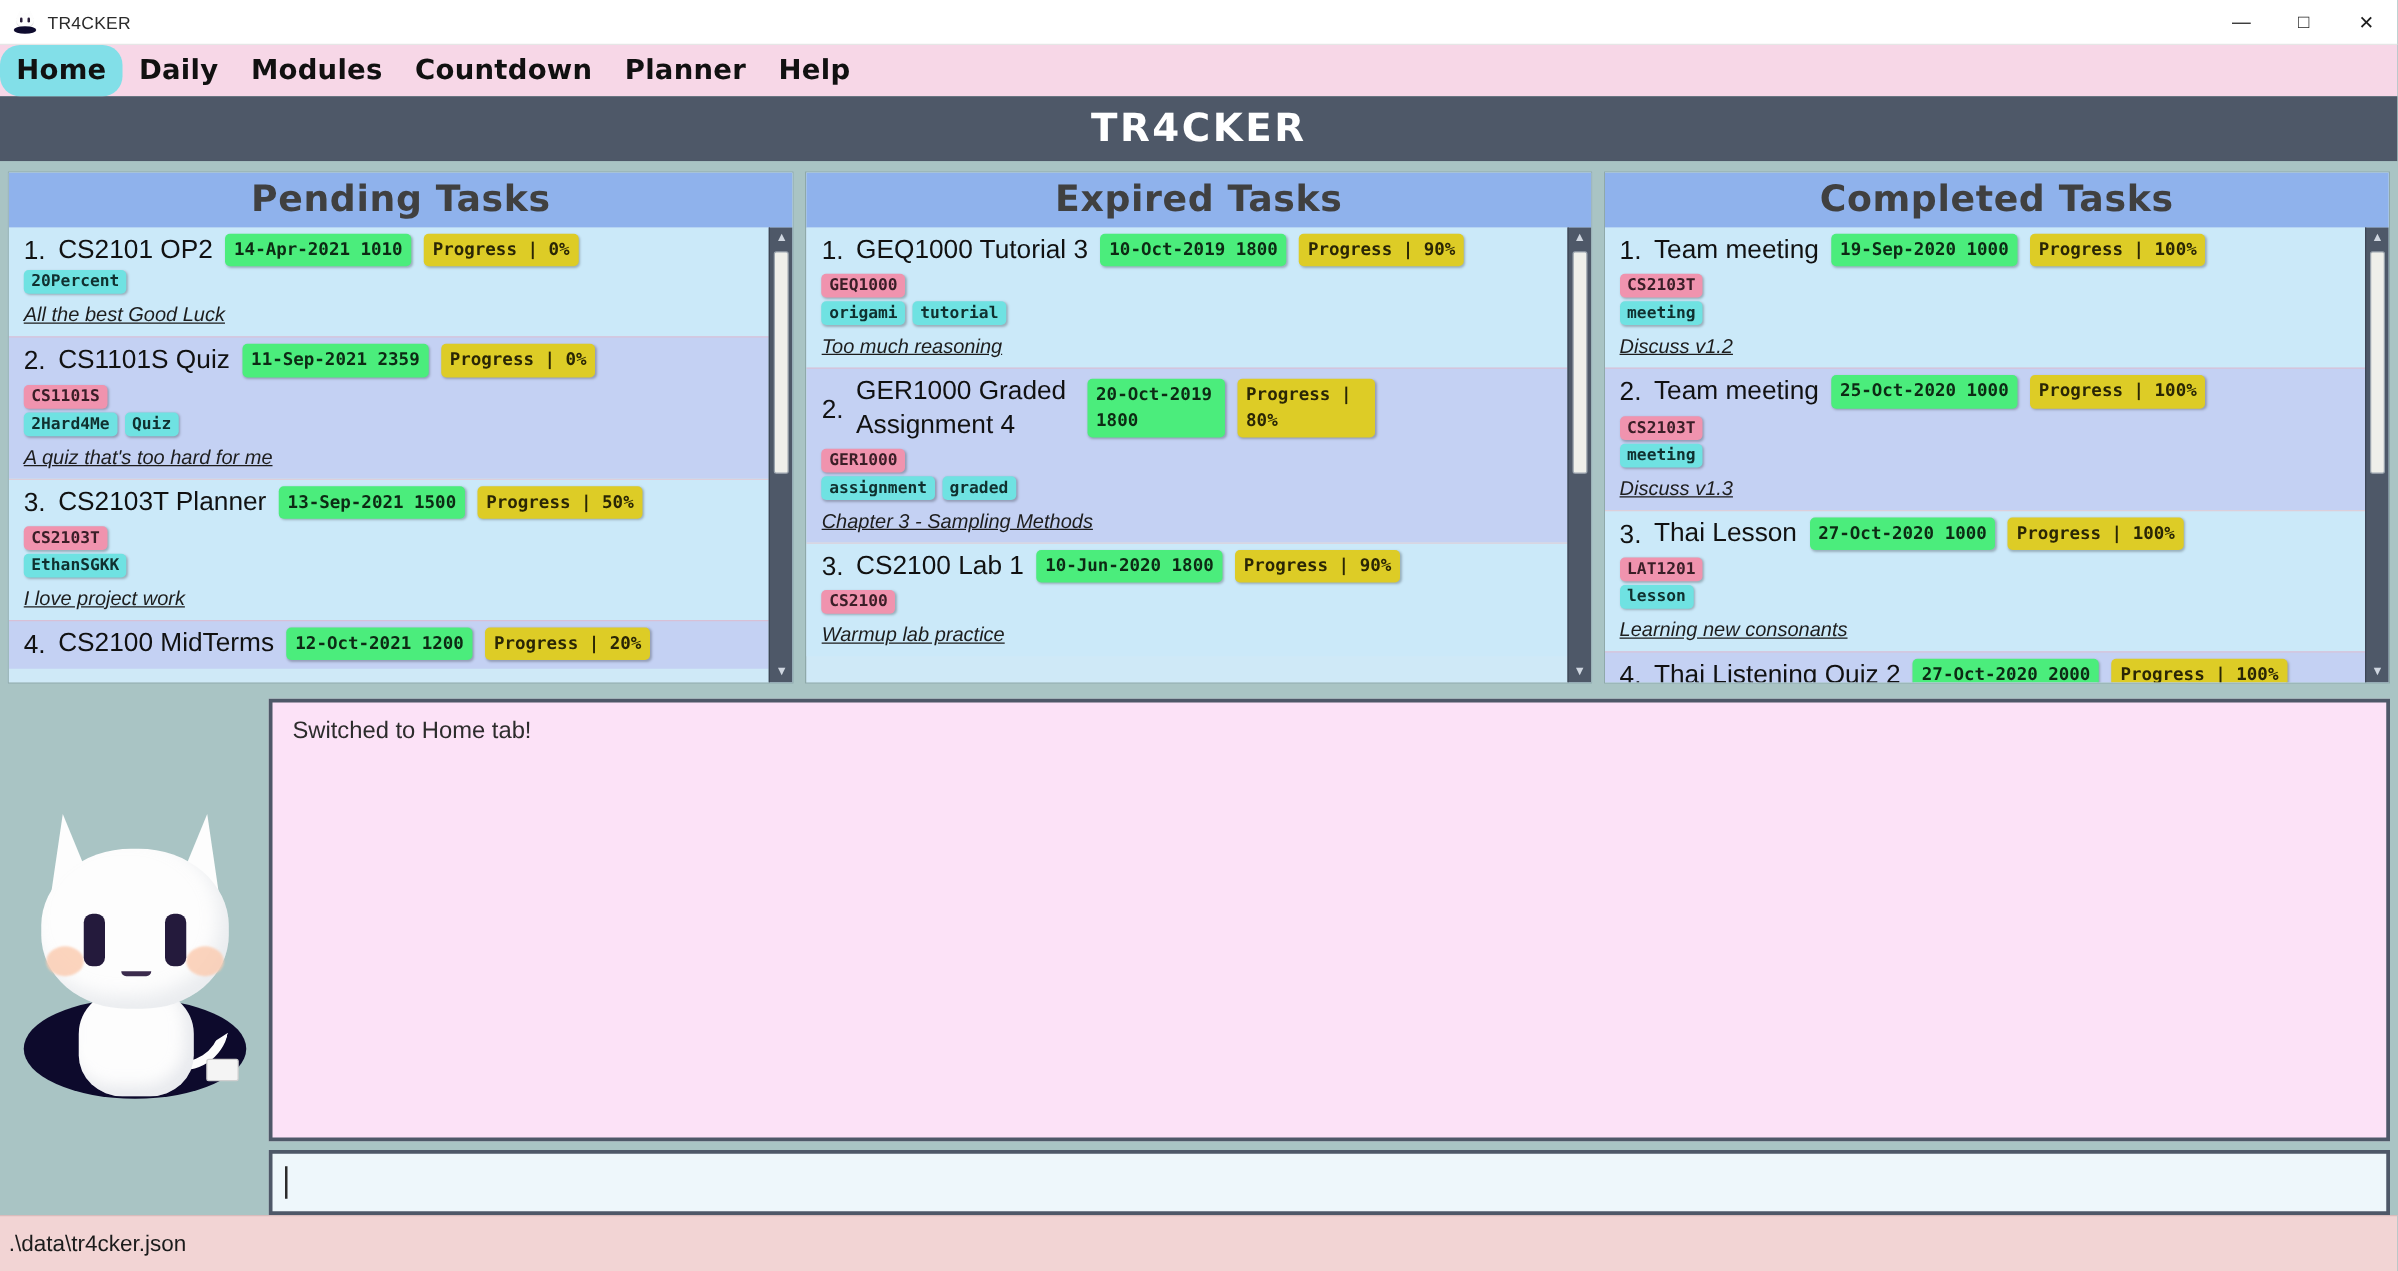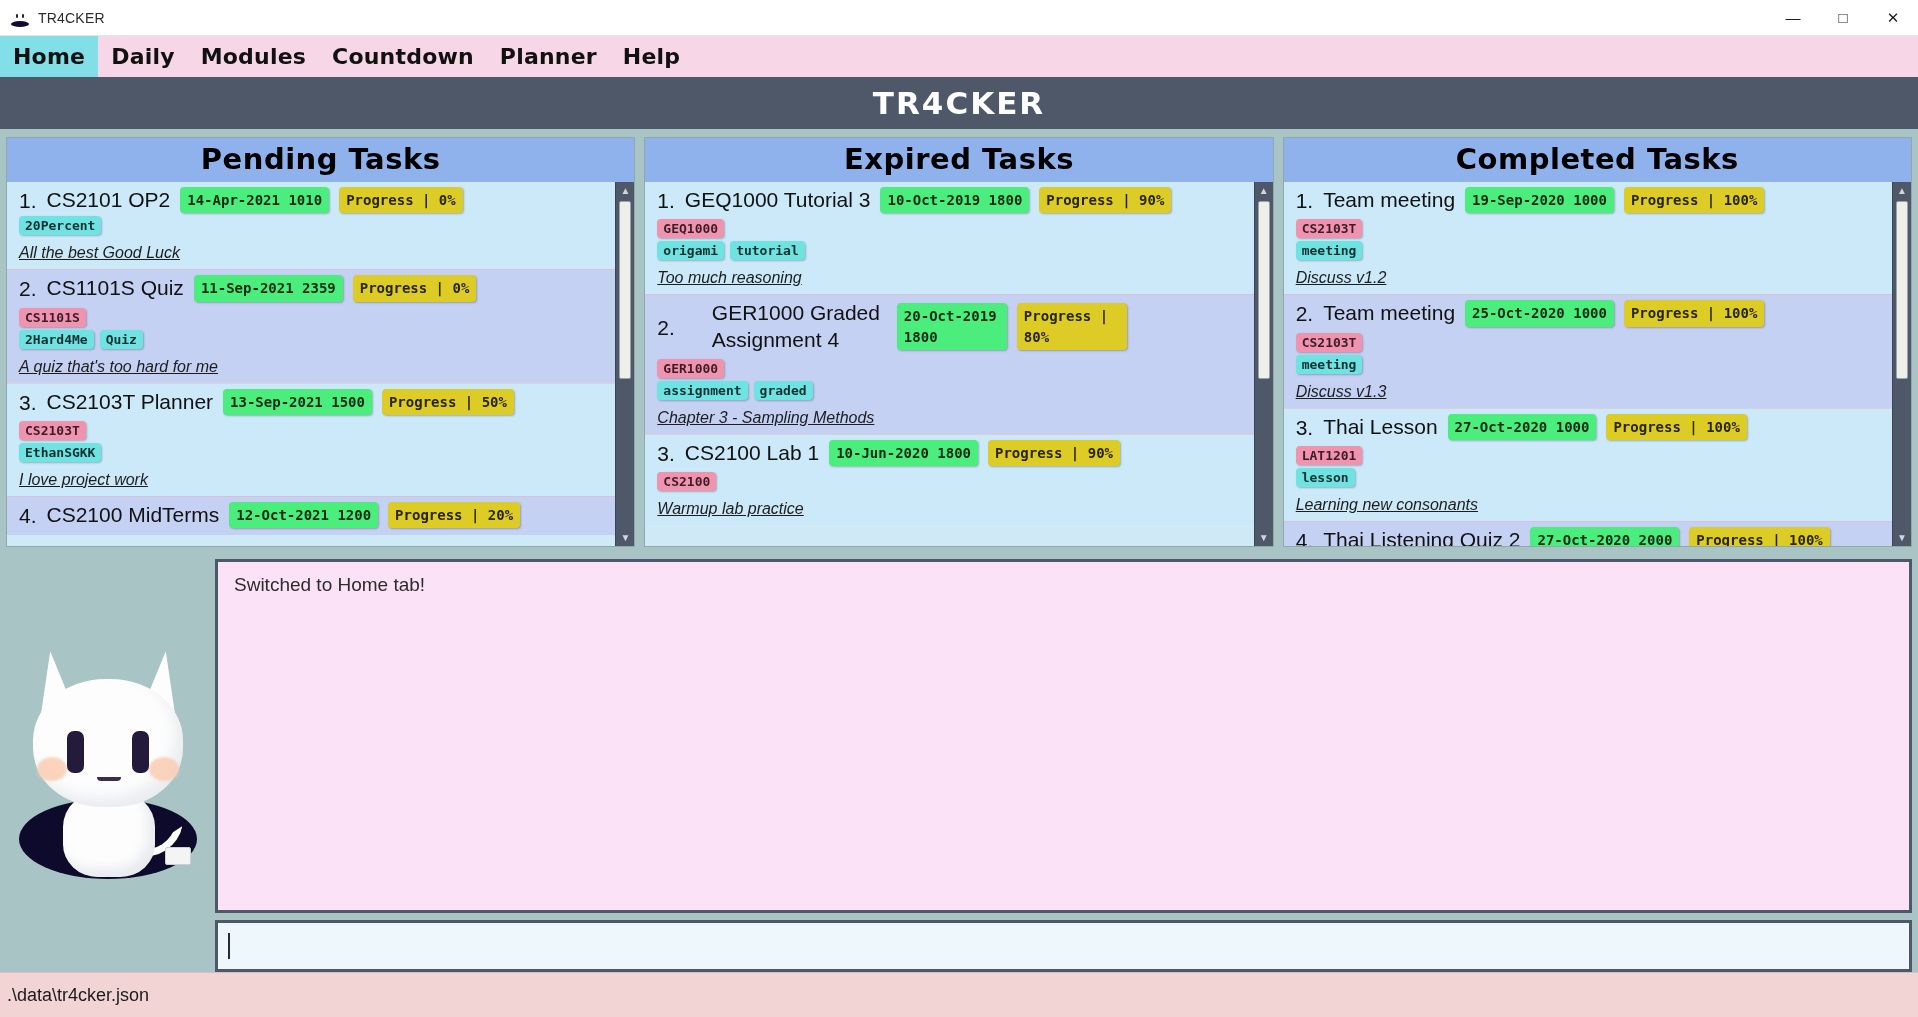--- a/index.html
+++ b/index.html
@@ -42,20 +42,21 @@
   .navbar {
     height: 41px; background: #f7d7e7;
     display: flex; align-items: stretch;
   }
   .nav-tab {
     display: flex; align-items: center; padding: 0 13px;
     font-family: "DejaVu Sans", sans-serif;
     font-size: 22px; font-weight: 700; color: #111;
     white-space: nowrap; cursor: default;
     letter-spacing: .2px;
+    border-radius: 16px;
   }
   .nav-tab.active { background: #82dfe8; }
 
   
   .banner {
     height: 52px; background: #4e5868;
     display: flex; align-items: center; justify-content: center;
   }
   .banner-title {
     font-family: "DejaVu Sans", sans-serif;
@@ -71,21 +72,21 @@
   }
   .col {
     flex: 1; display: flex; flex-direction: column;
     border: 1px solid #8fa9a9; background: #cfe9f7;
     overflow: hidden; min-width: 0;
   }
   .col-head {
     background: #8fb2ec; text-align: center;
     padding: 4px 0 6px 0;
     font-family: "DejaVu Sans", sans-serif;
-    font-size: 29px; font-weight: 700; color: #000000;
+    font-size: 29px; font-weight: 700; color: #404040;
     letter-spacing: .5px;
   }
   .col-body { flex: 1; display: flex; min-height: 0; }
   .task-list { flex: 1; min-width: 0; overflow: hidden; }
 
   .task {
     padding: 5px 10px 7px 12px;
     border-top: 1px solid rgba(255,160,160,.35);
   }
   .task.odd  { background: #cbe9f9; }
@@ -96,21 +97,21 @@
   .task-index {
     font-size: 21px; color: #111; white-space: nowrap;
     font-family: "Liberation Sans", sans-serif; padding-top: 2px;
     align-self: center;
   }
   .task-name {
     font-size: 21px; color: #111; line-height: 1.25;
     font-family: "Liberation Sans", sans-serif;
     flex-shrink: 1; min-width: 0;
   }
-  .task-name.wrap { max-width: 175px; margin-left: 27px; }
+  .task-name.wrap { max-width: 175px; }
   .chip {
     font-family: "DejaVu Sans Mono", monospace;
     font-size: 14px; font-weight: 700; color: #15301b;
     padding: 3px 7px; border-radius: 4px;
     white-space: nowrap; line-height: 1.45;
     box-shadow: 1px 1px 2px rgba(0,0,0,.25);
     align-self: center;
   }
   .chip.deadline { background: #4bed7c; color: #0d2a14; }
   .chip.progress { background: #ddcc26; color: #2a2605; }

